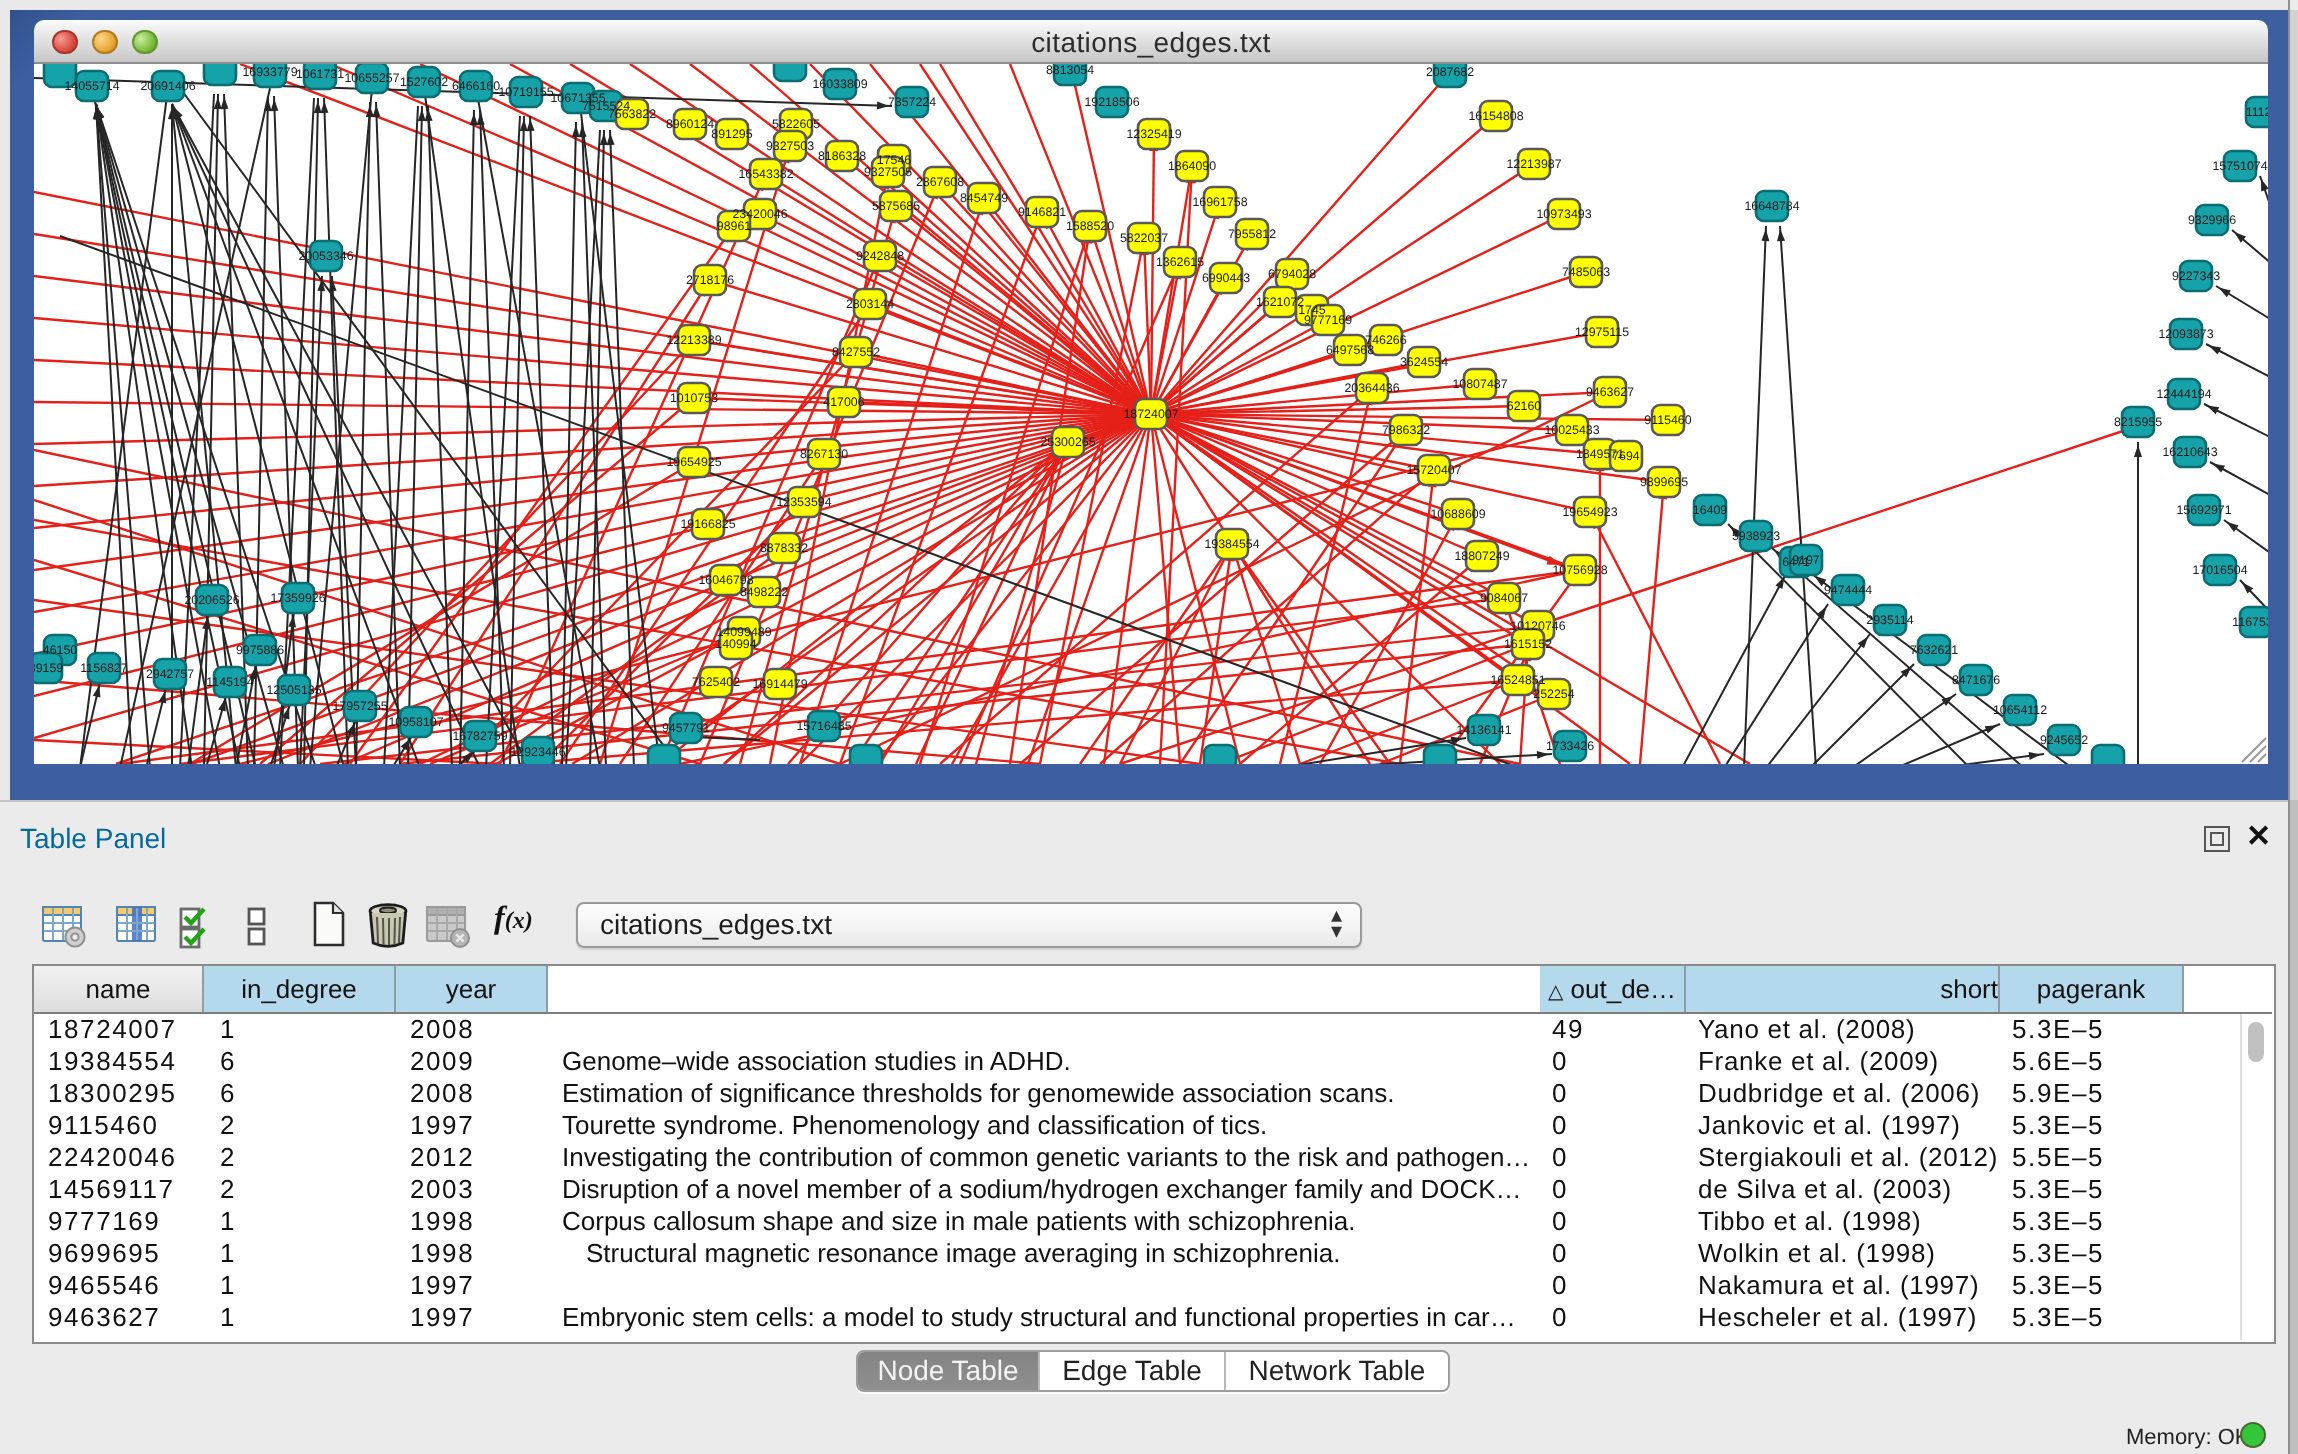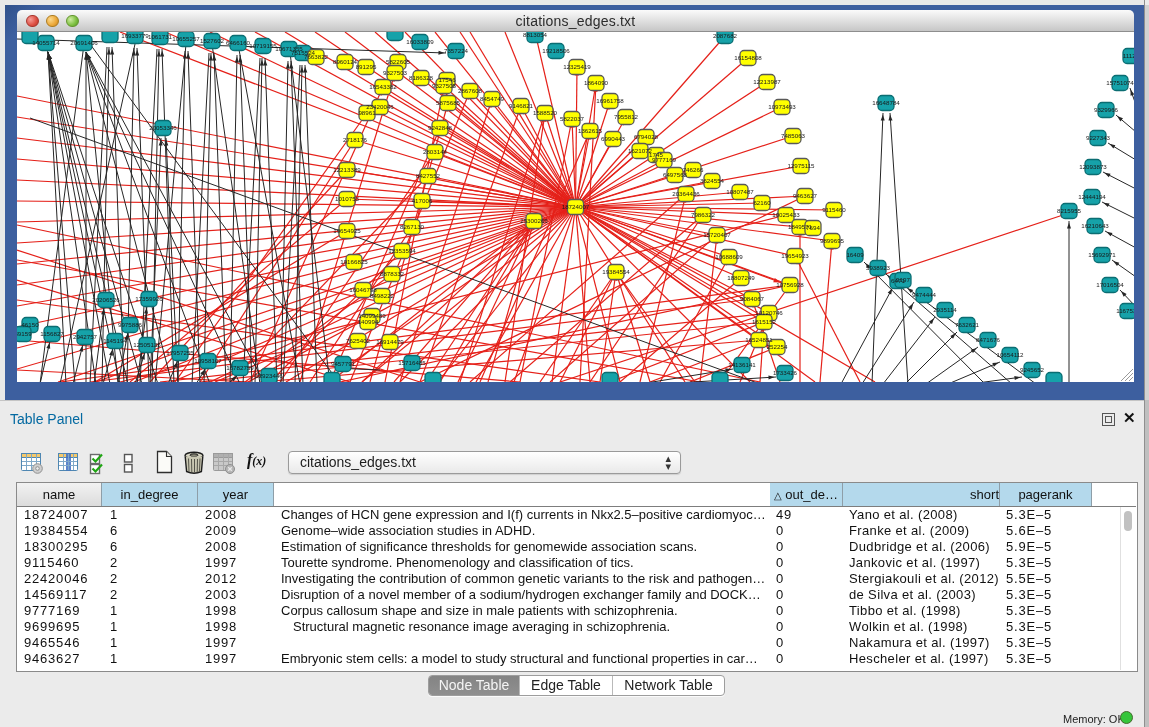--- a/index.html
+++ b/index.html
@@ -838,21 +838,20 @@
       <div style="position:absolute;left:0px;top:0;width:85px;height:23px;background:linear-gradient(#f2f2f2,#dcdcdc);border-right:1px solid #8e9ea8;box-sizing:border-box;text-align:center;line-height:23px">name</div>
       <div style="position:absolute;left:85px;top:0;width:96px;height:23px;background:#b4d9ec;border-right:1px solid #8e9ea8;box-sizing:border-box;text-align:center;line-height:23px">in_degree</div>
       <div style="position:absolute;left:181px;top:0;width:76px;height:23px;background:#b4d9ec;border-right:1px solid #8e9ea8;box-sizing:border-box;text-align:center;line-height:23px">year</div>
       <div style="position:absolute;left:753px;top:0;width:73px;height:23px;background:#b4d9ec;border-right:1px solid #8e9ea8;box-sizing:border-box;text-align:center;line-height:23px"><span style="font-size:10px">△</span> out_de…</div>
       <div style="position:absolute;left:826px;top:0;width:157px;height:23px;background:#b4d9ec;border-right:1px solid #8e9ea8;box-sizing:border-box;text-align:right;line-height:23px">short</div>
       <div style="position:absolute;left:983px;top:0;width:92px;height:23px;background:#b4d9ec;border-right:1px solid #8e9ea8;box-sizing:border-box;text-align:center;line-height:23px">pagerank</div>
       <div style="position:absolute;left:0;top:23px;width:1119px;height:1px;background:#7d7d7d"></div>
       <div style="position:absolute;left:7px;top:24px;width:82px;height:16px;line-height:16px;overflow:hidden;white-space:nowrap;letter-spacing:0.8px">18724007</div>
       <div style="position:absolute;left:93px;top:24px;width:92px;height:16px;line-height:16px;overflow:hidden;white-space:nowrap;letter-spacing:0.8px">1</div>
       <div style="position:absolute;left:188px;top:24px;width:73px;height:16px;line-height:16px;overflow:hidden;white-space:nowrap;letter-spacing:0.8px">2008</div>
-      <div style="position:absolute;left:264px;top:24px;width:493px;height:16px;line-height:16px;overflow:hidden;white-space:nowrap;letter-spacing:0">Changes of HCN gene expression and I(f) currents in Nkx2.5–positive cardiomyoc…</div>
       <div style="position:absolute;left:759px;top:24px;width:71px;height:16px;line-height:16px;overflow:hidden;white-space:nowrap;letter-spacing:0.8px">49</div>
       <div style="position:absolute;left:832px;top:24px;width:155px;height:16px;line-height:16px;overflow:hidden;white-space:nowrap;letter-spacing:0.35px">Yano et al. (2008)</div>
       <div style="position:absolute;left:989px;top:24px;width:90px;height:16px;line-height:16px;overflow:hidden;white-space:nowrap;letter-spacing:0.8px">5.3E–5</div>
       <div style="position:absolute;left:7px;top:40px;width:82px;height:16px;line-height:16px;overflow:hidden;white-space:nowrap;letter-spacing:0.8px">19384554</div>
       <div style="position:absolute;left:93px;top:40px;width:92px;height:16px;line-height:16px;overflow:hidden;white-space:nowrap;letter-spacing:0.8px">6</div>
       <div style="position:absolute;left:188px;top:40px;width:73px;height:16px;line-height:16px;overflow:hidden;white-space:nowrap;letter-spacing:0.8px">2009</div>
       <div style="position:absolute;left:264px;top:40px;width:493px;height:16px;line-height:16px;overflow:hidden;white-space:nowrap;letter-spacing:0">Genome–wide association studies in ADHD.</div>
       <div style="position:absolute;left:759px;top:40px;width:71px;height:16px;line-height:16px;overflow:hidden;white-space:nowrap;letter-spacing:0.8px">0</div>
       <div style="position:absolute;left:832px;top:40px;width:155px;height:16px;line-height:16px;overflow:hidden;white-space:nowrap;letter-spacing:0.35px">Franke et al. (2009)</div>
       <div style="position:absolute;left:989px;top:40px;width:90px;height:16px;line-height:16px;overflow:hidden;white-space:nowrap;letter-spacing:0.8px">5.6E–5</div>

